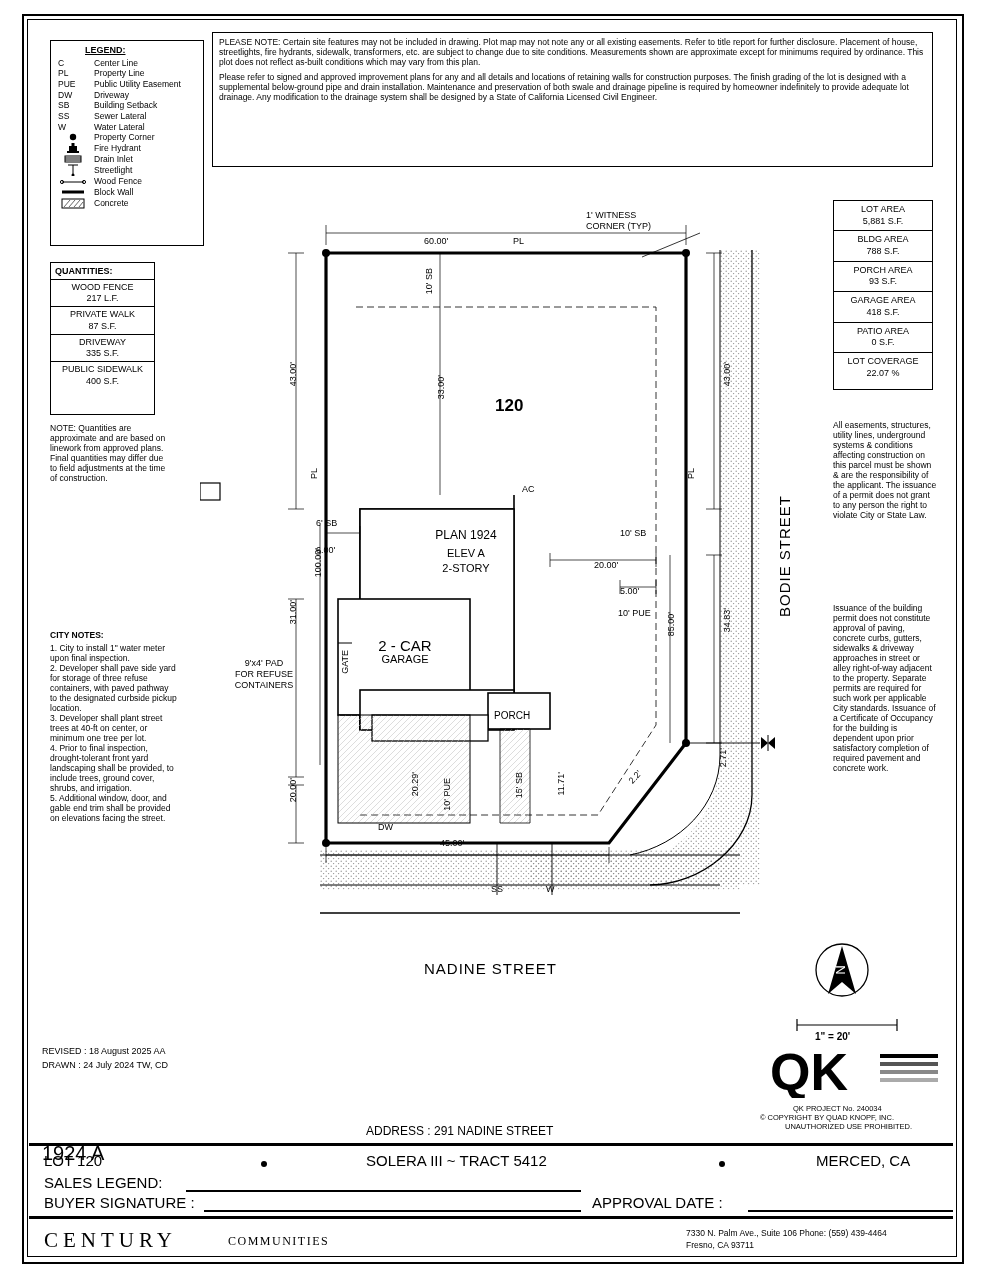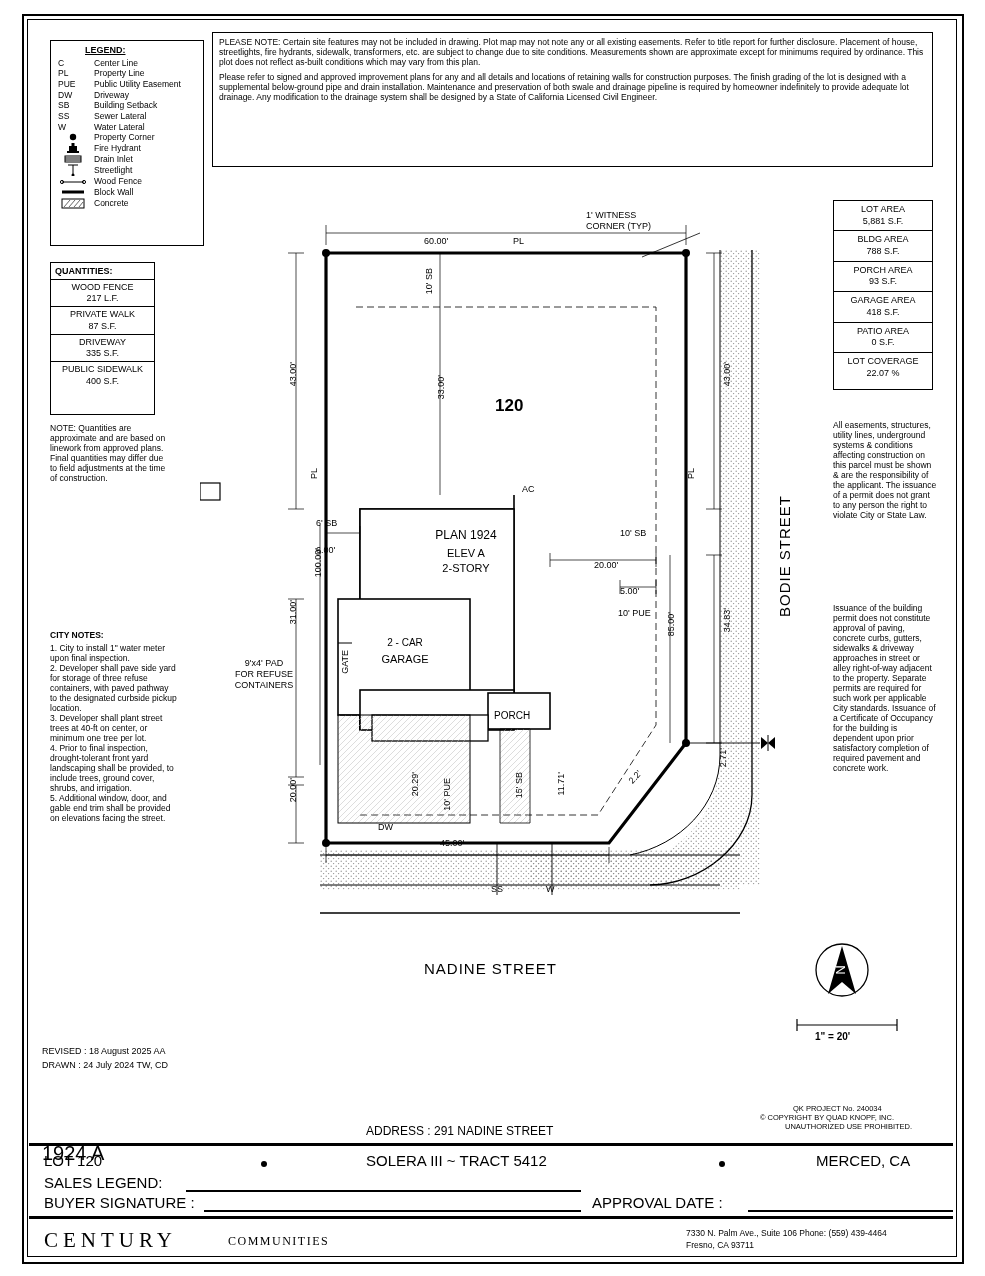--- a/index.html
+++ b/index.html
@@ -289,21 +289,21 @@
       </g>
     </svg>
   </div>
 
   <div class="abs bold" style="left:495px;top:396px;font-size:17px;">120</div>
 
   <div class="abs t10 ctr" style="left:411px;top:528px;width:110px;font-size:12px;">PLAN 1924</div>
   <div class="abs t10 ctr" style="left:411px;top:547px;width:110px;font-size:11px;">ELEV A</div>
   <div class="abs t10 ctr" style="left:411px;top:562px;width:110px;font-size:11px;">2-STORY</div>
 
-  <div class="abs t10 ctr" style="left:355px;top:637px;width:100px;font-size:10px;">2 - CAR</div>
+  <div class="abs t10 ctr" style="left:355px;top:637px;width:100px;font-size:15px;">2 - CAR</div>
   <div class="abs t10 ctr" style="left:355px;top:653px;width:100px;font-size:11px;">GARAGE</div>
 
   <div class="abs t10" style="left:494px;top:710px;font-size:10px;">PORCH</div>
   <div class="abs t9" style="left:522px;top:484px;">AC</div>
   <div class="abs t9 vert" style="left:340px;top:650px;">GATE</div>
   <div class="abs t9" style="left:378px;top:822px;">DW</div>
   <div class="abs t9" style="left:491px;top:884px;">SS</div>
   <div class="abs t9" style="left:546px;top:884px;">W</div>
 
   <div class="abs t9" style="left:586px;top:210px;width:110px;white-space:pre-line;">1' WITNESS
@@ -362,20 +362,31 @@
       </svg>
   </div>
   <div class="abs t10 bold" style="left:815px;top:1031px;">1" = 20'</div>
 
   <div class="abs t9" style="left:42px;top:1046px;">REVISED :  18 August 2025  AA</div>
   <div class="abs t9" style="left:42px;top:1060px;">DRAWN :  24 July 2024  TW, CD</div>
 
   <div class="abs" style="left:42px;top:1142px;font-size:20px;">1924   A</div>
   <div class="abs t11" style="left:366px;top:1124px;font-size:12px;">ADDRESS :   291 NADINE STREET</div>
 
+  <div class="abs" style="left:770px;top:1046px;width:170px;height:52px;">
+    <svg width="170" height="52">
+      <text x="0" y="44" font-size="52" font-weight="bold" font-family="Liberation Sans" fill="#000">QK</text>
+      <g>
+        <rect x="110" y="8" width="58" height="4" fill="#000"></rect>
+        <rect x="110" y="16" width="58" height="4" fill="#555"></rect>
+        <rect x="110" y="24" width="58" height="4" fill="#888"></rect>
+        <rect x="110" y="32" width="58" height="4" fill="#aaa"></rect>
+      </g>
+    </svg>
+  </div>
   <div class="abs" style="left:793px;top:1104px;font-size:7.5px;">QK PROJECT No. 240034</div>
   <div class="abs" style="left:760px;top:1113px;font-size:7.5px;">© COPYRIGHT BY QUAD KNOPF, INC.</div>
   <div class="abs" style="left:785px;top:1122px;font-size:7.5px;">UNAUTHORIZED USE PROHIBITED.</div>
 
   <div class="abs line" style="left:29px;top:1143px;width:924px;height:3px;"></div>
 
   <div class="abs" style="left:44px;top:1152px;font-size:15px;">LOT 120</div>
   <div class="abs" style="left:261px;top:1161px;width:6px;height:6px;border-radius:50%;background:#000;"></div>
   <div class="abs" style="left:366px;top:1152px;font-size:15px;">SOLERA III ~ TRACT 5412</div>
   <div class="abs" style="left:719px;top:1161px;width:6px;height:6px;border-radius:50%;background:#000;"></div>

